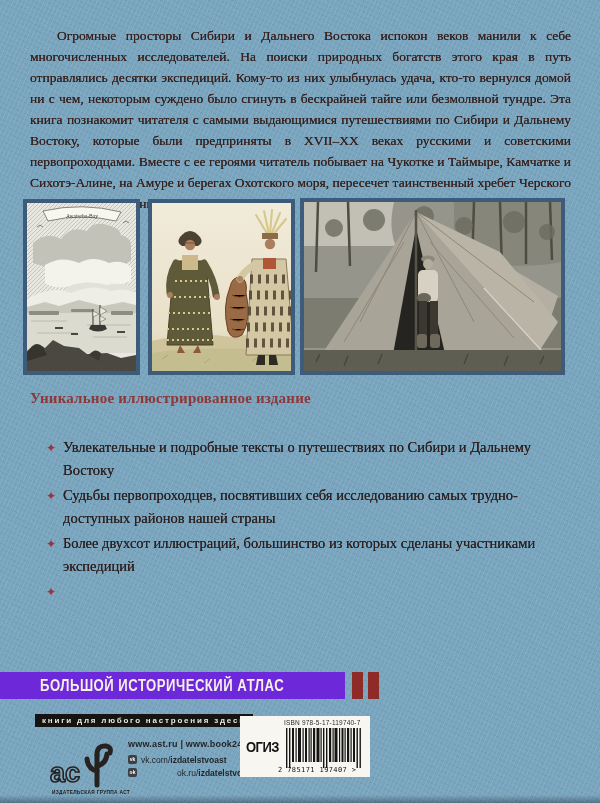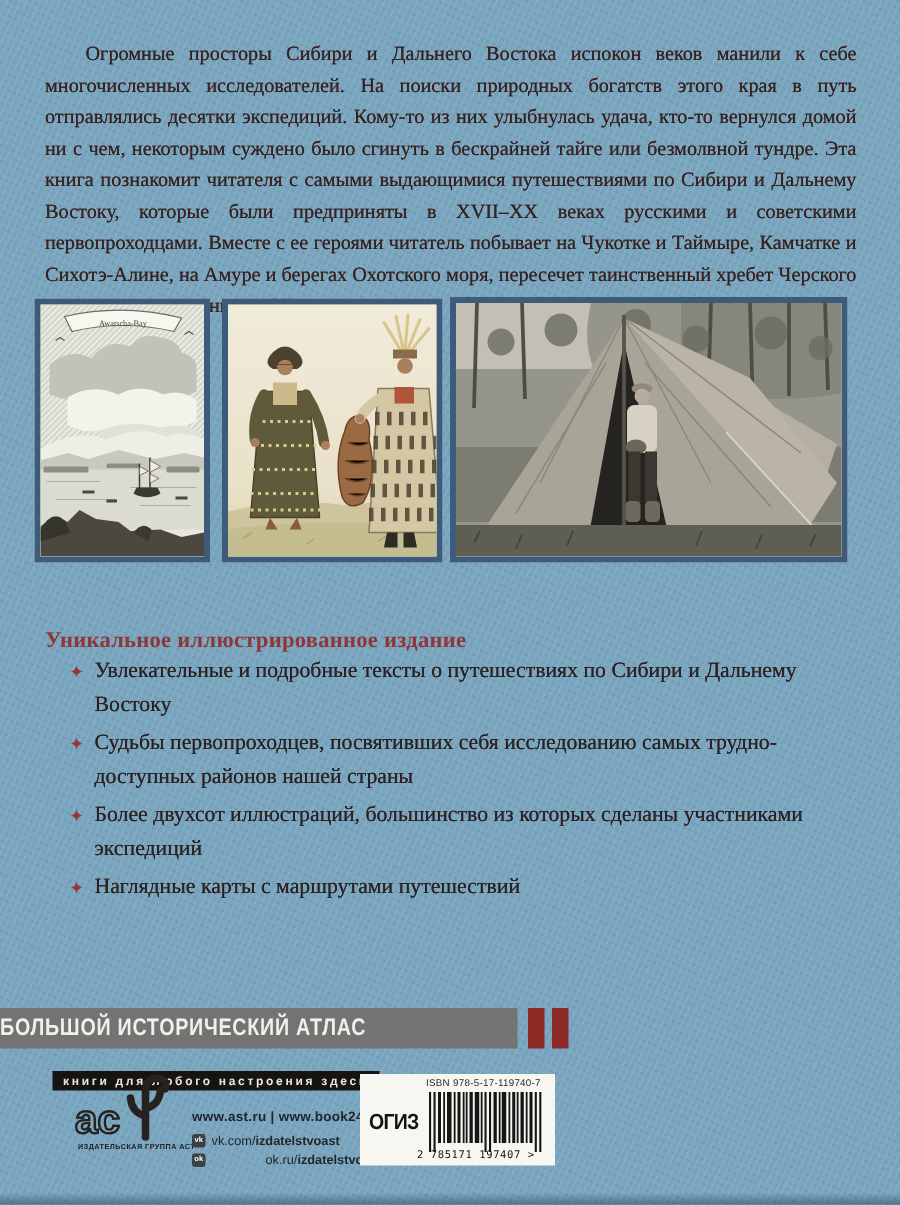--- a/index.html
+++ b/index.html
@@ -25,65 +25,65 @@
     hyphens:manual;
   }
 
   figure.photo{margin:0;box-sizing:border-box;border:4px solid #3d5c7c;background:#e8e8e0;}
   figure.photo svg{display:block;width:100%;height:100%;}
   #fig1{left:23px;top:199px;width:117px;height:176px;}
   #fig2{left:148px;top:199px;width:147px;height:176px;}
   #fig3{left:300px;top:198px;width:265px;height:177px;}
 
   .edition-heading{
-    left:30px;top:419px;margin:0;
+    left:30px;top:390px;margin:0;
     font-size:15px;font-weight:bold;color:#8d3737;letter-spacing:.2px;
   }
 
   .features{left:46px;top:436px;width:492px;margin:0;padding:0;list-style:none;}
   .features li{
     position:relative;padding-left:17px;margin:0 0 3px 0;
     font-size:14.5px;line-height:22.5px;color:#2c2120;
     text-shadow:0 0 .4px #2c2120;text-align:left;
   }
   .features .bullet{
     position:absolute;left:0;top:1px;color:#9c3336;font-size:12px;
     text-shadow:none;
   }
 
   .series-banner{
-    left:0;top:672px;width:345px;height:27px;background:#737373;
-    box-sizing:border-box;
+    left:0;top:672px;width:345px;height:27px;background:#6d28d9;
+    box-sizing:border-box;padding-left:40px;
     font-family:"Liberation Sans",sans-serif;color:#f4efe7;
     line-height:27px;white-space:nowrap;
   }
   .series-banner span{
     display:inline-block;font-weight:bold;font-size:16px;letter-spacing:.6px;
     transform:scaleX(.82);transform-origin:left center;
   }
   .banner-square{top:672px;width:11px;height:27px;background:#8e2b26;}
   #sq1{left:352px;} #sq2{left:368px;}
 
   .tagline{
     left:35px;top:714px;height:13px;background:#151413;color:#ece8df;
     font-family:"Liberation Sans",sans-serif;font-size:8px;font-weight:bold;
     letter-spacing:1.8px;line-height:13.5px;padding:0 7px;white-space:nowrap;
   }
 
-  .publisher{left:44px;top:712px;width:80px;text-align:left;}
+  .publisher{left:44px;top:739px;width:80px;text-align:left;}
   .publisher svg{display:block;margin:0 auto;}
   .publisher .caption{
     font-family:"Liberation Sans",sans-serif;font-size:6px;color:#20201e;
     letter-spacing:.4px;white-space:nowrap;transform:scale(.8);transform-origin:center top;
     margin-top:1px;font-weight:bold;
   }
 
   .links{left:128px;top:739px;font-family:"Liberation Sans",sans-serif;color:#22262a;}
   .links .sites{font-size:9px;font-weight:bold;letter-spacing:.2px;}
-  .links .row{margin-top:6px;display:flex;align-items:center;font-size:8.5px;}
+  .links .row{margin-top:6px;display:flex;align-items:flex-start;font-size:8.5px;}
   .links .row + .row{margin-top:3px;gap:36px;}
   .links .sicon{
     width:9px;height:9px;border-radius:2px;background:#3b4046;color:#fff;
     font-size:5px;font-weight:bold;line-height:9px;text-align:center;
     margin-right:4px;flex:0 0 auto;
   }
   .links .bold{font-weight:bold;}
 
   .barcode-panel{left:240px;top:716px;width:130px;height:61px;background:#f7f6f1;}
   .barcode-panel .isbn{
@@ -309,21 +309,20 @@
     <li>
       <span class="bullet">✦</span>
       <span>Судьбы первопроходцев, посвятивших себя исследованию самых трудно­доступных районов нашей страны</span>
     </li>
     <li>
       <span class="bullet">✦</span>
       <span>Более двухсот иллюстраций, большинство из которых сделаны участника­ми экспедиций</span>
     </li>
     <li>
       <span class="bullet">✦</span>
-      <span>Наглядные карты с маршрутами путешествий</span>
     </li>
   </ul>
 
   <div class="abs series-banner">
     <span>БОЛЬШОЙ ИСТОРИЧЕСКИЙ АТЛАС</span>
   </div>
   <div class="abs banner-square" id="sq1"></div>
   <div class="abs banner-square" id="sq2"></div>
 
   <div class="abs tagline">книги для любого настроения здесь</div>

